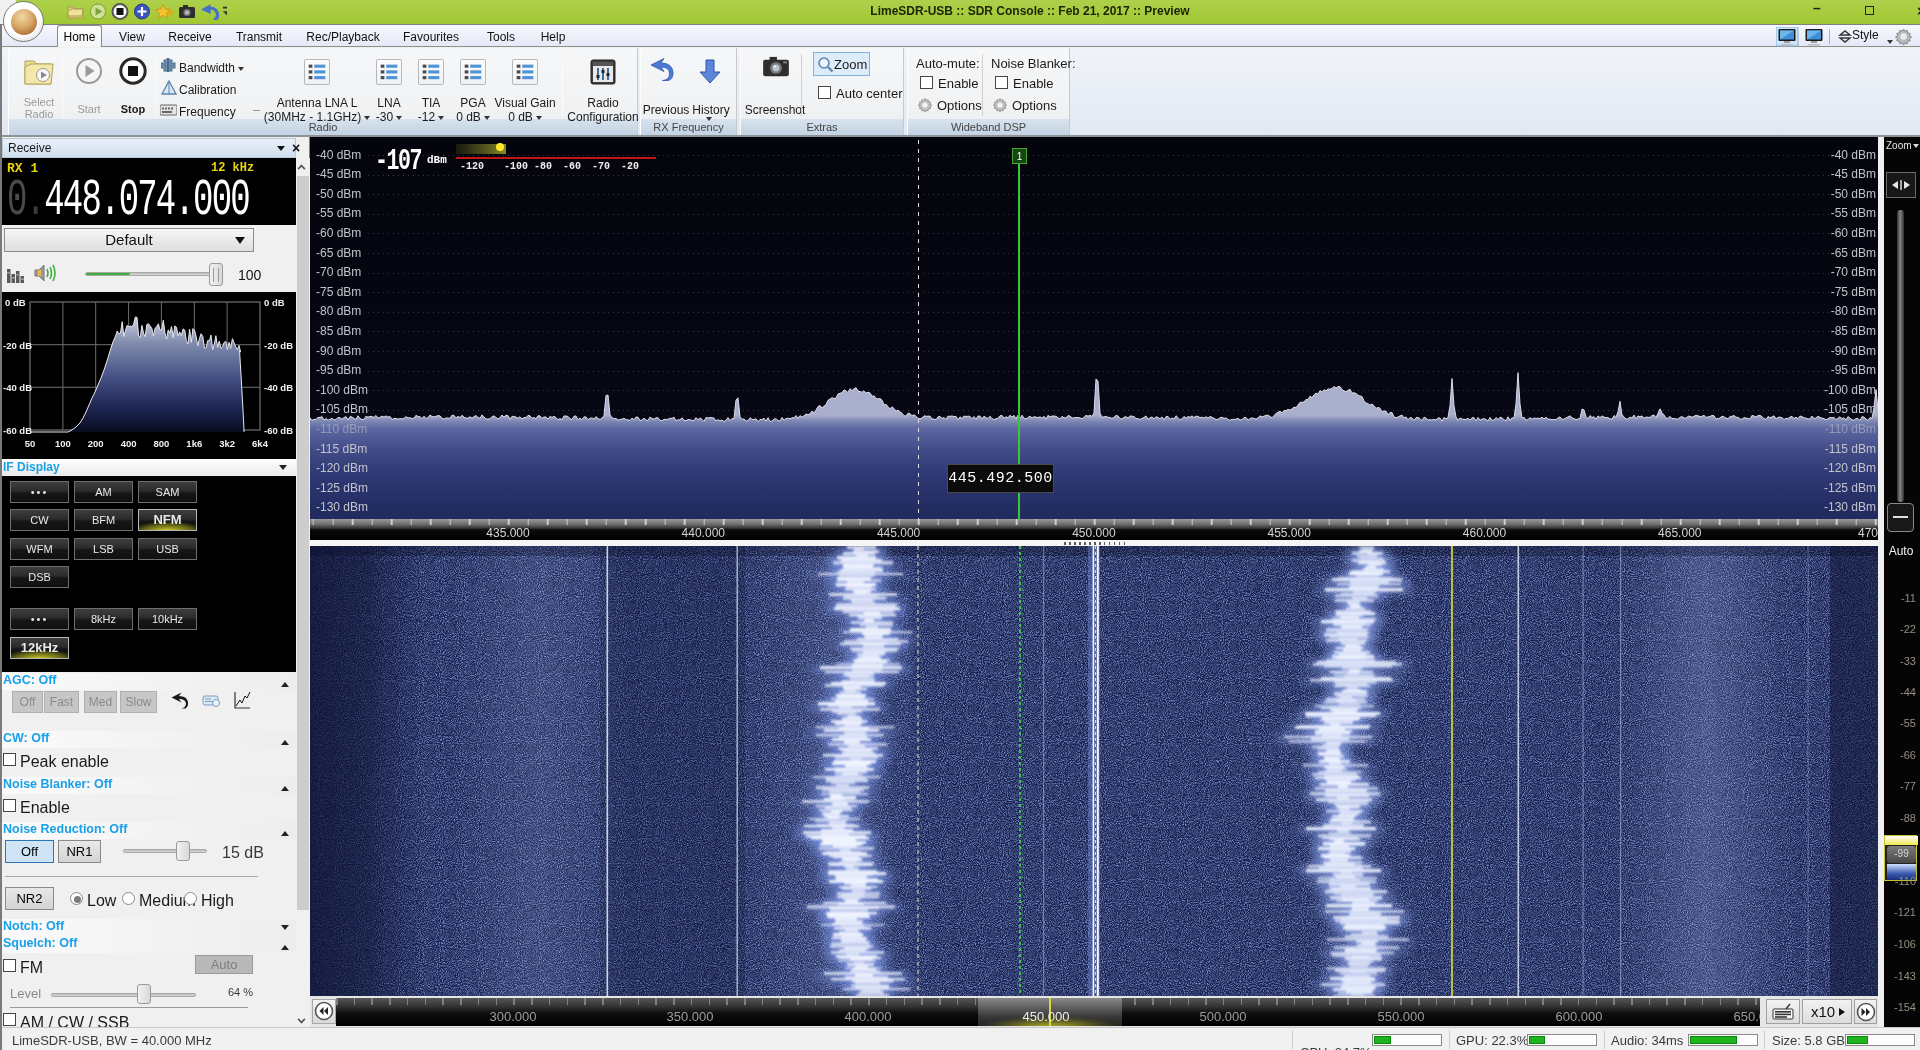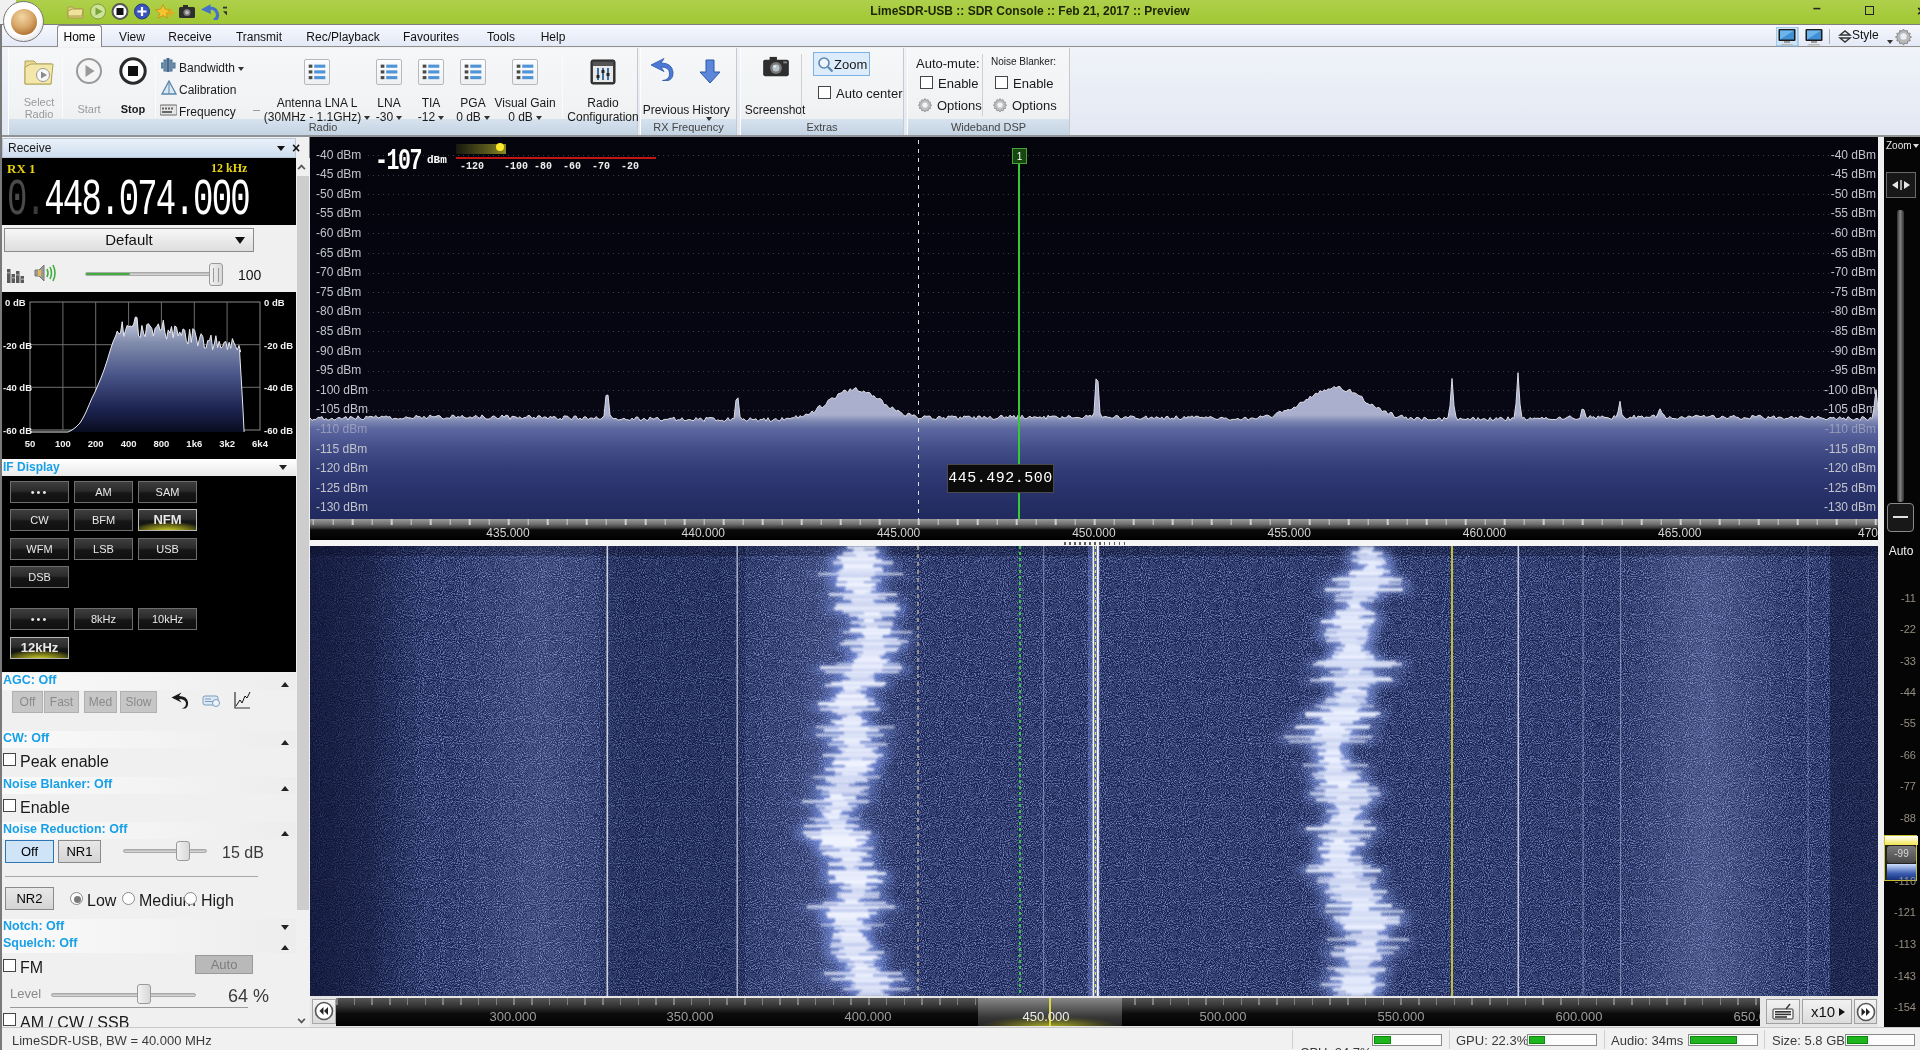--- a/index.html
+++ b/index.html
@@ -21,21 +21,21 @@
 .rgray{color:#9a9a9a}
 .vsep{top:6px;width:1px;height:64px;background:#c9c9c9;border-right:1px solid #fbfbfb}
 .dd{display:inline-block;width:0;height:0;border:3.5px solid transparent;border-top:4px solid #333;vertical-align:middle;margin-left:3px;position:relative;top:2px}
 .listicon{width:26px;height:26px;background:linear-gradient(180deg,#fdfdfd,#eef0f2);border:1px solid #b5b9be;border-radius:2px}
 .checkbox{width:13px;height:13px;background:#fff;border:1px solid #454545}
 .ribbon-sep-strip{left:0;top:135px;width:1920px;height:2px;background:#8f9396}
 
 #leftpanel{left:0;top:137px;width:310px;height:892px;background:#f0f0f0;border-right:1px solid #808080}
 #rcvhead{left:2px;top:1px;width:294px;height:20px;background:linear-gradient(180deg,#e9f1fa 0%,#cfdeee 100%);border:1px solid #b8c6d5;font-size:12px;color:#1a1a1a;line-height:19px;padding-left:5px}
 #freqpanel{left:2px;top:21px;width:294px;height:67px;background:#000;color:#fff}
-.yl{color:#e8d410;font-family:Liberation Serif, serif;font-size:13px;font-weight:bold}
+.yl{color:#e8d410;font-family:Liberation Mono, monospace;font-size:13px;font-weight:bold}
 #bigfreq{font-family:"Liberation Mono",monospace;font-size:34px;letter-spacing:-1.8px;color:#fff;transform:scaleY(1.5);transform-origin:0 0;white-space:nowrap;line-height:34px}
 #defsel{left:4px;top:91px;width:250px;height:24px;background:linear-gradient(180deg,#f7f7f7,#dedede);border:1px solid #8a8a8a;font-size:15px;text-align:center;line-height:22px;color:#111}
 #audiograph{left:2px;top:155px;width:294px;height:167px;background:#000}
 #ifbar{left:0;top:322px;width:297px;height:17px;background:linear-gradient(180deg,#ffffff,#e9e9e9);font-size:12px;font-weight:bold;color:#18a0e8;line-height:16px;padding-left:3px}
 #modepanel{left:2px;top:339px;width:294px;height:196px;background:#000}
 .mbtn{position:absolute;width:59px;height:22px;background:linear-gradient(180deg,#3e3e3e 0%,#2b2b2b 45%,#161616 55%,#101010 100%);border:1px solid #6e6e6e;color:#e8e8e8;font-size:11px;text-align:center;line-height:20px}
 .mbtn.sel{border:1px solid #b8b8b8;font-size:13px;font-weight:bold;background:radial-gradient(ellipse 85% 65% at 50% 108%,rgba(222,222,48,1),rgba(160,160,24,.5) 55%,rgba(0,0,0,0) 78%),linear-gradient(180deg,#3e3e3e 0%,#2b2b2b 45%,#161616 55%,#101010 100%)}
 .shead{position:absolute;left:0;width:297px;height:17px;font-size:12.5px;font-weight:bold;color:#18a0e8;padding-left:3px;background:linear-gradient(90deg,#fafafa,#ededed)}
 .carru{position:absolute;width:0;height:0;border:4px solid transparent;border-bottom:5px solid #222}
 .carrd{position:absolute;width:0;height:0;border:4px solid transparent;border-top:5px solid #222}
@@ -298,21 +298,21 @@
   <div class="abs glabel">Wideband DSP</div>
   <div class="abs rtxt" style="left:8px;top:8px;font-size:13px">Auto-mute:</div>
   <div class="abs checkbox" style="left:12px;top:28px"></div>
   <div class="abs rtxt" style="left:30px;top:28px;font-size:13px">Enable</div>
   <svg class="abs" style="left:9px;top:49px" width="16" height="16" viewBox="0 0 16 16">
         <path d="M8 1.5 l1 1.9 2.1 -.7 .3 2.2 2.2 .3 -.7 2.1 1.9 1 -1.9 1 .7 2.1 -2.2 .3 -.3 2.2 -2.1 -.7 -1 1.9 -1 -1.9 -2.1 .7 -.3 -2.2 -2.2 -.3 .7 -2.1 -1.9 -1 1.9 -1 -.7 -2.1 2.2 -.3 .3 -2.2 2.1 .7 z" fill="#c0c0c0" stroke="#999"></path>
         <circle cx="8" cy="8" r="2.6" fill="#f3f4f5"></circle>
       </svg>
   <div class="abs rtxt" style="left:29px;top:50px;font-size:13px">Options</div>
   <div class="abs" style="left:74px;top:6px;width:1px;height:62px;background:#d0d0d0"></div>
-  <div class="abs rtxt" style="left:83px;top:8px;font-size:10px">Noise Blanker:</div>
+  <div class="abs rtxt" style="left:83px;top:8px;font-size:13px">Noise Blanker:</div>
   <div class="abs checkbox" style="left:87px;top:28px"></div>
   <div class="abs rtxt" style="left:105px;top:28px;font-size:13px">Enable</div>
   <svg class="abs" style="left:84px;top:49px" width="16" height="16" viewBox="0 0 16 16">
         <path d="M8 1.5 l1 1.9 2.1 -.7 .3 2.2 2.2 .3 -.7 2.1 1.9 1 -1.9 1 .7 2.1 -2.2 .3 -.3 2.2 -2.1 -.7 -1 1.9 -1 -1.9 -2.1 .7 -.3 -2.2 -2.2 -.3 .7 -2.1 -1.9 -1 1.9 -1 -.7 -2.1 2.2 -.3 .3 -2.2 2.1 .7 z" fill="#c0c0c0" stroke="#999"></path>
         <circle cx="8" cy="8" r="2.6" fill="#f3f4f5"></circle>
       </svg>
   <div class="abs rtxt" style="left:104px;top:50px;font-size:13px">Options</div>
 </div>
 
 </div>
@@ -455,21 +455,21 @@
 <div class="abs" style="left:184px;top:755px;width:13px;height:13px;border-radius:50%;background:#fff;border:1px solid #8a8a8a"></div>
 <div class="cblbl" style="left:201px;top:755px">High</div>
 <div class="shead" style="top:782px">Notch: Off<div class="carrd" style="left:281px;top:6px;position:absolute"></div></div>
 <div class="shead" style="top:799px">Squelch: Off<div class="carru" style="left:281px;top:5px;position:absolute"></div></div>
 <div class="abs checkbox" style="left:3px;top:822px"></div>
     <div class="cblbl" style="left:20px;top:822px">FM</div>
 <div class="abs" style="left:195px;top:818px;width:58px;height:19px;background:#b9b9b9;border:1px solid #9a9a9a;font-size:13px;text-align:center;line-height:18px;color:#7d7d7d">Auto</div>
 <div class="abs" style="left:10px;top:849px;font-size:13px;color:#8a8a8a">Level</div>
 <div class="abs slidertrack" style="left:51px;top:856px;width:145px"></div>
 <div class="abs sliderhandle" style="left:137px;top:847px;width:14px;height:20px"></div>
-<div class="abs" style="left:228px;top:849px;font-size:18px;color:#3a3a3a">64 %</div>
+<div class="abs" style="left:228px;top:849px;font-size:11px;color:#3a3a3a">64 %</div>
 <div class="abs" style="left:10px;top:870px;width:238px;height:1px;background:#9a9a9a"></div>
 <div class="abs checkbox" style="left:3px;top:876px"></div>
     <div class="cblbl" style="left:20px;top:877px">AM / CW / SSB</div>
 <div class="abs" id="lpscroll">
   <div class="abs" id="lpthumb"></div>
   <div class="abs" style="left:2px;top:4px;width:8px;height:8px">
         <div style="width:7px;height:7px;border-left:2px solid #555;border-top:2px solid #555;transform:rotate(45deg) scale(.8);margin-top:3px"></div>
       </div>
   <div class="abs" style="left:2px;top:858px;width:8px;height:8px">
         <div style="width:7px;height:7px;border-left:2px solid #555;border-top:2px solid #555;transform:rotate(225deg) scale(.8)"></div>
@@ -1583,21 +1583,21 @@
 <div class="snum" style="top:618px">-66</div>
 <div class="snum" style="top:649px">-77</div>
 <div class="snum" style="top:681px">-88</div>
 <div class="abs" style="left:0px;top:698px;width:33px;height:46px;border:1px solid #c8c232;background:#222">
   <div class="abs" style="left:0;top:0;width:33px;height:9px;background:linear-gradient(180deg,#ffffff,#f2e64e)"></div>
   <div class="abs" style="left:2px;top:10px;width:29px;height:17px;background:linear-gradient(180deg,#7a7a7a,#4a4a4a);border-radius:3px;color:#d8d8d8;font-size:10px;text-align:center;line-height:16px">-99</div>
   <div class="abs" style="left:2px;top:28px;width:29px;height:16px;background:linear-gradient(180deg,#cfe0ff,#3a5cb0 60%,#16307a)"></div>
 </div>
 <div class="snum" style="top:744px">-110</div>
 <div class="snum" style="top:775px">-121</div>
-<div class="snum" style="top:807px">-113</div>
+<div class="snum" style="top:807px">-106</div>
 <div class="snum" style="top:839px">-143</div>
 <div class="snum" style="top:870px">-154</div>
 </div>
 
 <div class="abs" id="navbar">
 <div class="abs" style="left:2px;top:3px;width:24px;height:25px;background:linear-gradient(180deg,#f4f4f4,#dadada);border:1px solid #a8a8a8"></div>
 <svg class="abs" style="left:4px;top:5px" width="20" height="20" viewBox="0 0 20 20">
       <circle cx="10" cy="10" r="8.5" fill="#fff" stroke="#555" stroke-width="1.6"></circle>
       <path d="M9.5 6 l-4 4 l4 4 z M14 6 l-4 4 l4 4 z" fill="#222"></path>
     </svg>

